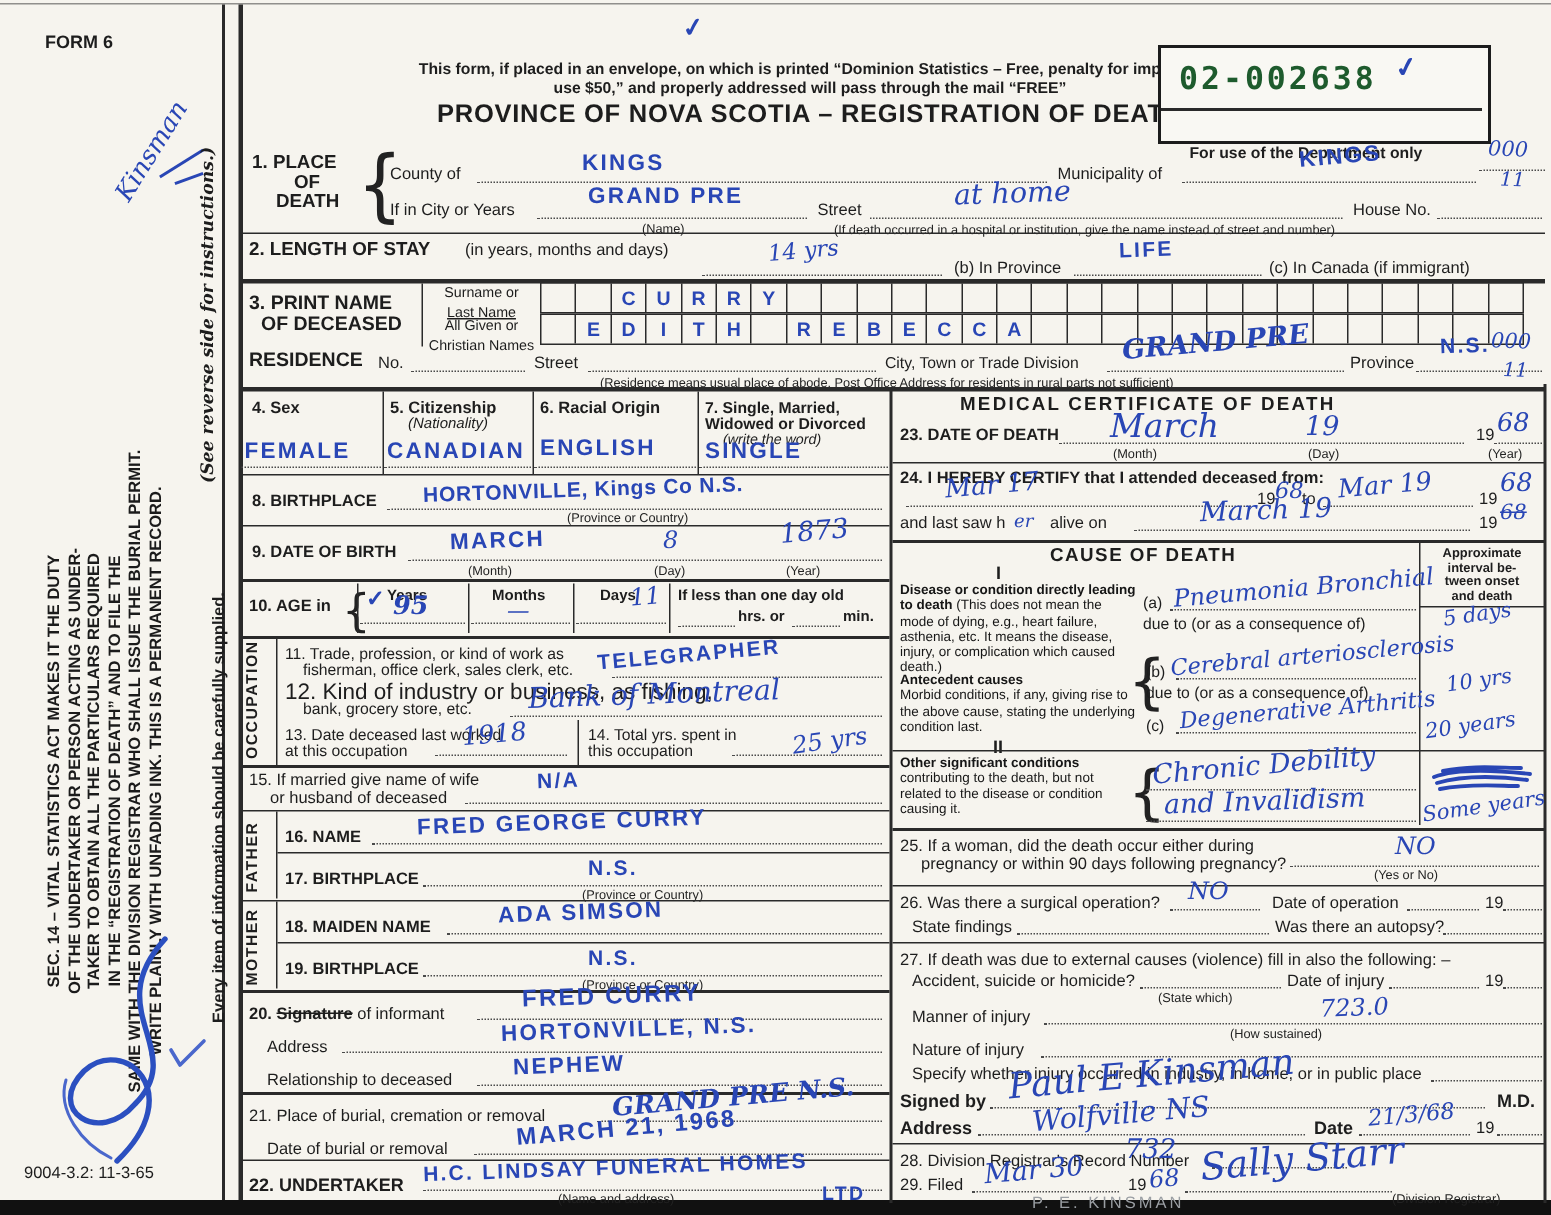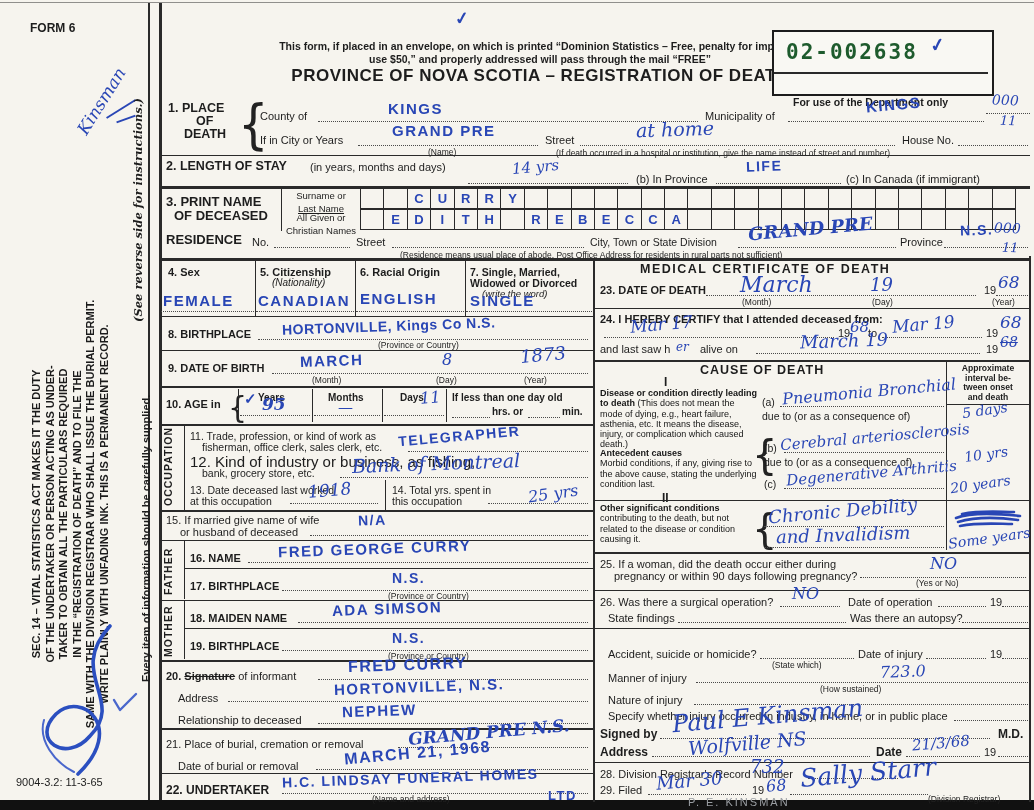--- a/index.html
+++ b/index.html
@@ -180,21 +180,21 @@
       <div class="cell"></div>
       <div class="cell"></div>
       <div class="cell"></div>
     </div>
 
   <div class="lbl b" style="left:166px;top:234px;font-size:13px">RESIDENCE</div>
   <div class="lbl" style="left:252px;top:236px">No.</div>
   <div class="dotl" style="left:274px;top:246px;width:76px"></div>
   <div class="lbl" style="left:356px;top:236px">Street</div>
   <div class="dotl" style="left:392px;top:246px;width:192px"></div>
-  <div class="lbl" style="left:590px;top:236px;font-size:10.5px">City, Town or State Division</div>
+  <div class="lbl" style="left:590px;top:236px;font-size:10.5px">City, Town or Trade Division</div>
   <div class="dotl" style="left:738px;top:246px;width:158px"></div>
   <div class="hw t2" style="left:748px;top:218px;font-size:18px;font-weight:bold">GRAND PRE</div>
   <div class="lbl" style="left:900px;top:236px">Province</div>
   <div class="dotl" style="left:944px;top:246px;width:84px"></div>
   <div class="hwc t1" style="left:960px;top:222px;font-size:14px">N.S.</div>
   <div class="hw t3" style="left:994px;top:220px;font-size:14px">000</div>
   <div class="hw t3" style="left:1002px;top:240px;font-size:13px">11</div>
   <div class="hint" style="left:400px;top:250px">(Residence means usual place of abode. Post Office Address for residents in rural parts not sufficient)</div>
 
   <div class="rule" style="left:160px;top:258px;width:870px;height:3px"></div>
@@ -440,20 +440,21 @@
   <div class="lbl" style="left:848px;top:596px">Date of operation</div>
   <div class="dotl" style="left:938px;top:605px;width:48px"></div>
   <div class="lbl" style="left:990px;top:596px">19</div>
   <div class="dotl" style="left:1002px;top:605px;width:26px"></div>
   <div class="lbl" style="left:608px;top:612px">State findings</div>
   <div class="dotl" style="left:678px;top:621px;width:168px"></div>
   <div class="lbl" style="left:850px;top:612px">Was there an autopsy?</div>
   <div class="dotl" style="left:962px;top:621px;width:66px"></div>
   <div class="rule" style="left:595px;top:628px;width:435px;height:1px"></div>
 
+  <div class="lbl" style="left:600px;top:634px">27. If death was due to external causes (violence) fill in also the following: –</div>
   <div class="lbl" style="left:608px;top:648px">Accident, suicide or homicide?</div>
   <div class="dotl" style="left:760px;top:657px;width:94px"></div>
   <div class="hint" style="left:772px;top:660px">(State which)</div>
   <div class="lbl" style="left:858px;top:648px">Date of injury</div>
   <div class="dotl" style="left:926px;top:657px;width:60px"></div>
   <div class="lbl" style="left:990px;top:648px">19</div>
   <div class="dotl" style="left:1002px;top:657px;width:26px"></div>
   <div class="lbl" style="left:608px;top:672px">Manner of injury</div>
   <div class="dotl" style="left:696px;top:681px;width:332px"></div>
   <div class="hw t1" style="left:880px;top:662px;font-size:16px">723.0</div>

